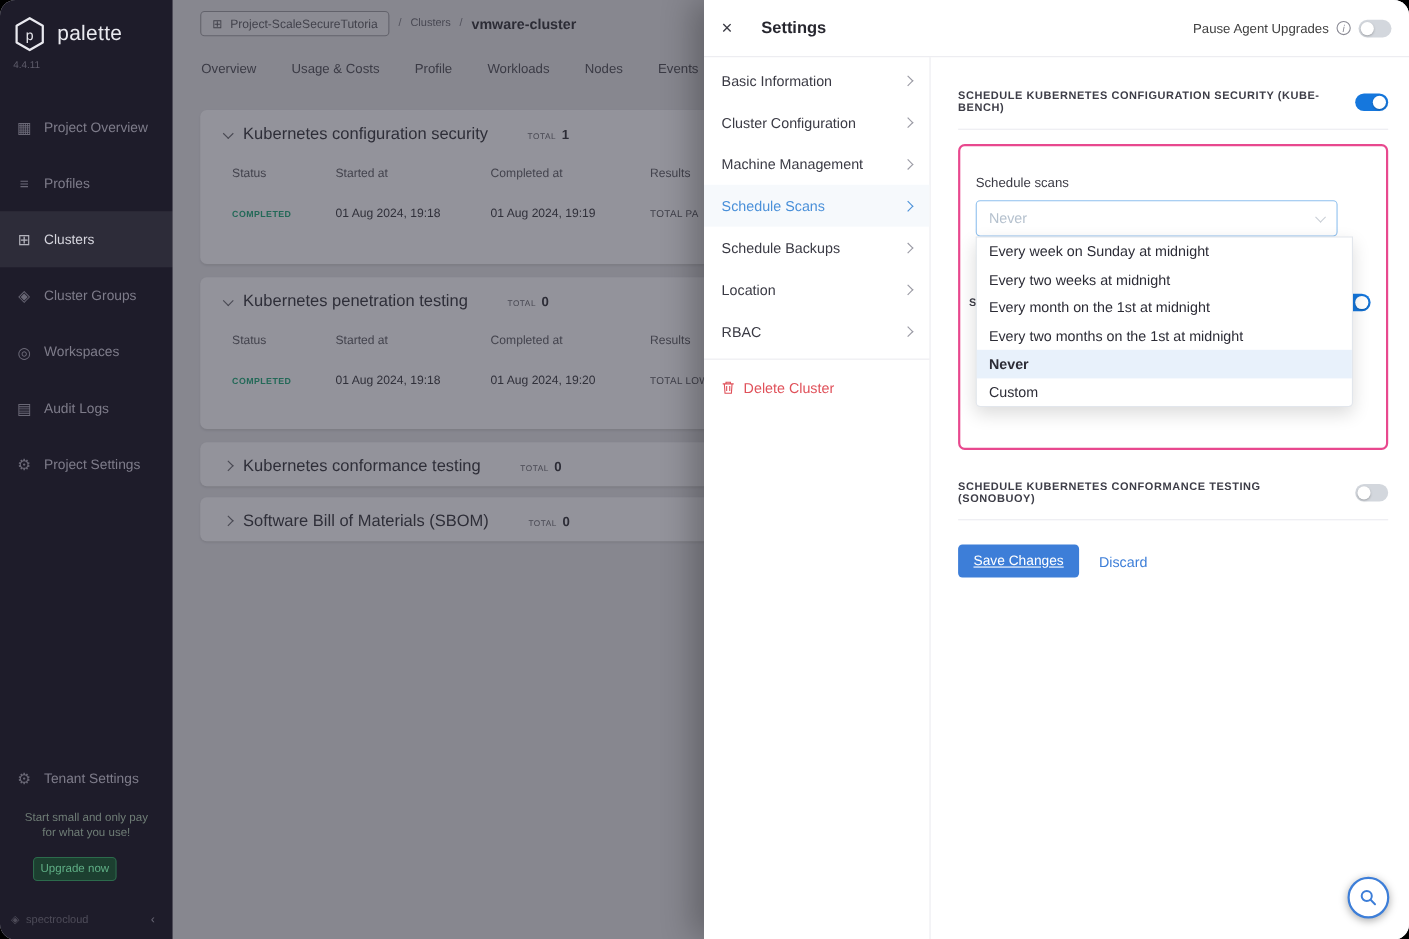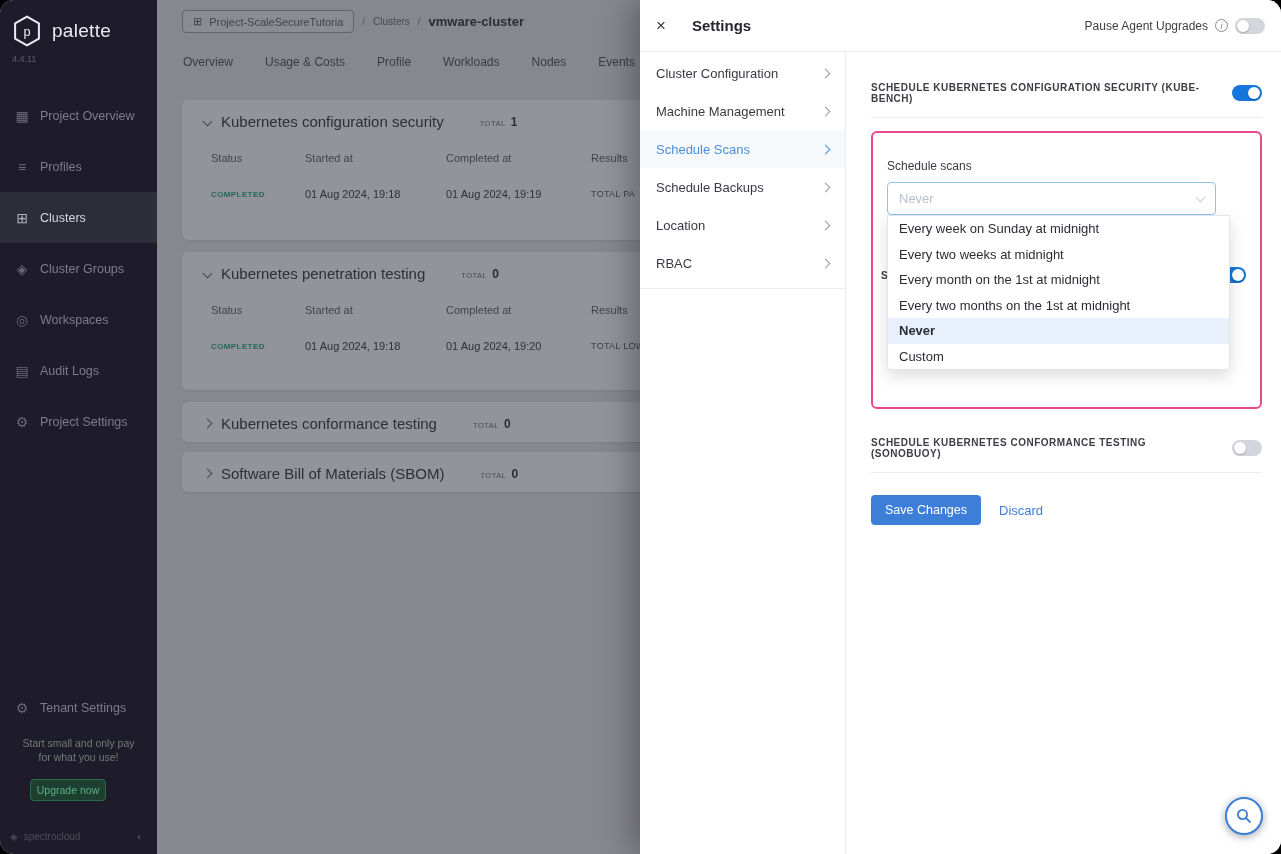--- a/index.html
+++ b/index.html
@@ -100,21 +100,21 @@
               border:1px solid #e2e6ec; border-radius:0 0 4px 4px; box-shadow:0 6px 16px rgba(0,0,0,0.14); z-index:3; }
   .option { height:25.5px; line-height:25.5px; padding:0 11px; font-size:13px; color:#2c2c36; cursor:pointer;
             white-space:nowrap; overflow:hidden; }
   .option.selected { background:#e8f1fb; font-weight:700; }
   .occluded-row { position:absolute; left:8px; right:14px; top:134px; display:flex; align-items:center; z-index:1; }
   .occluded-label { font-size:10px; font-weight:700; letter-spacing:0.5px; color:#3d3d47; overflow:hidden;
                     white-space:nowrap; flex:1; }
   .sono-row { margin-top:28px; }
   .btn-row { display:flex; align-items:center; gap:18px; margin-top:22px; }
   .save-btn { background:#3d7ed8; color:#fff; font-size:12.5px; border:none; border-radius:4px;
-              padding:8px 14px; cursor:pointer; font-family:"Liberation Sans", sans-serif; }
+              padding:8px 14px; cursor:pointer; font-family:"Liberation Sans", sans-serif;text-decoration:underline; }
   .discard-link { color:#3d7ed8; font-size:13px; cursor:pointer; }
   .trash-svg, .mag-svg { display:block; }
 
   .help-fab { position:absolute; right:18px; bottom:19px; width:38px; height:38px; border-radius:50%;
               background:#fff; border:2px solid #3d7ed8; display:flex; align-items:center; justify-content:center;
               z-index:20; cursor:pointer; box-shadow:0 2px 8px rgba(0,0,0,0.35); }
 </style>
 </head>
 <body>
 
@@ -279,20 +279,24 @@
       <span class="panel-title">Settings</span>
       <span class="pause-group">
         <span class="pause-label">Pause Agent Upgrades</span>
         <span class="info-icon">i</span>
         <span class="toggle"></span>
       </span>
     </header>
 
     <nav class="panel-menu">
       <div class="menu-item">
+        <span>Basic Information</span>
+          <span class="chev right"></span>
+      </div>
+      <div class="menu-item">
         <span>Cluster Configuration</span>
           <span class="chev right"></span>
       </div>
       <div class="menu-item">
         <span>Machine Management</span>
           <span class="chev right"></span>
       </div>
       <div class="menu-item active">
         <span>Schedule Scans</span>
           <span class="chev right"></span>
@@ -303,20 +307,26 @@
       </div>
       <div class="menu-item">
         <span>Location</span>
           <span class="chev right"></span>
       </div>
       <div class="menu-item">
         <span>RBAC</span>
           <span class="chev right"></span>
       </div>
       <div class="menu-divider"></div>
+      <div class="delete-item">
+        <svg class="trash-svg" width="12" height="13" viewBox="0 0 12 13">
+          <path d="M1 3 h10 M4 3 V1.5 h4 V3 M2.5 3 l0.6 8.5 h5.8 L9.5 3 M4.6 5 v4.5 M7.4 5 v4.5" fill="none" stroke="#e0515a" stroke-width="1"></path>
+        </svg>
+        <span>Delete Cluster</span>
+      </div>
     </nav>
 
     <div class="panel-content">
       <div class="setting-row">
         <span class="setting-label">SCHEDULE KUBERNETES CONFIGURATION SECURITY (KUBE-BENCH)</span>
         <span class="toggle on"></span>
       </div>
       <div class="rule"></div>
 
       <div class="pink-box">

